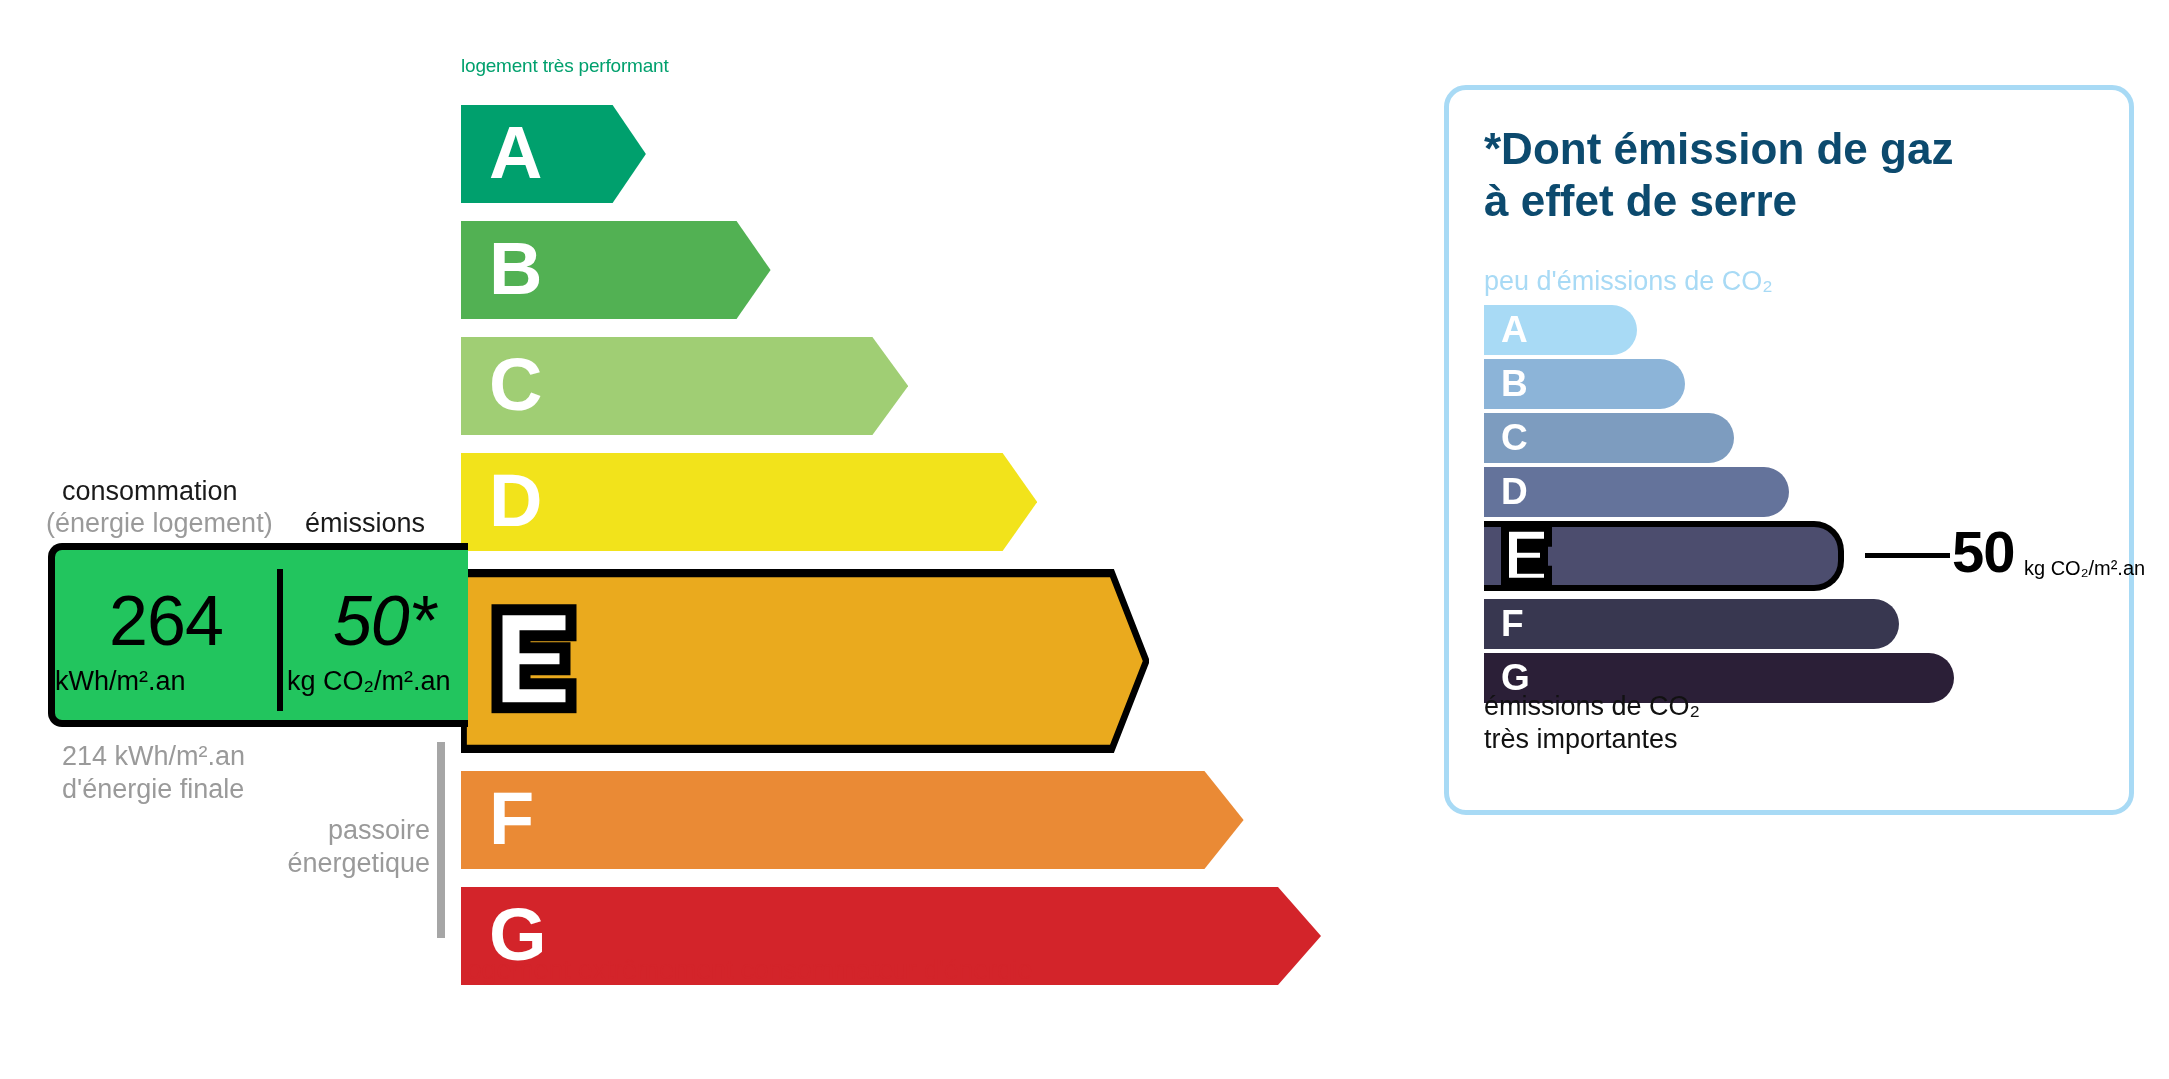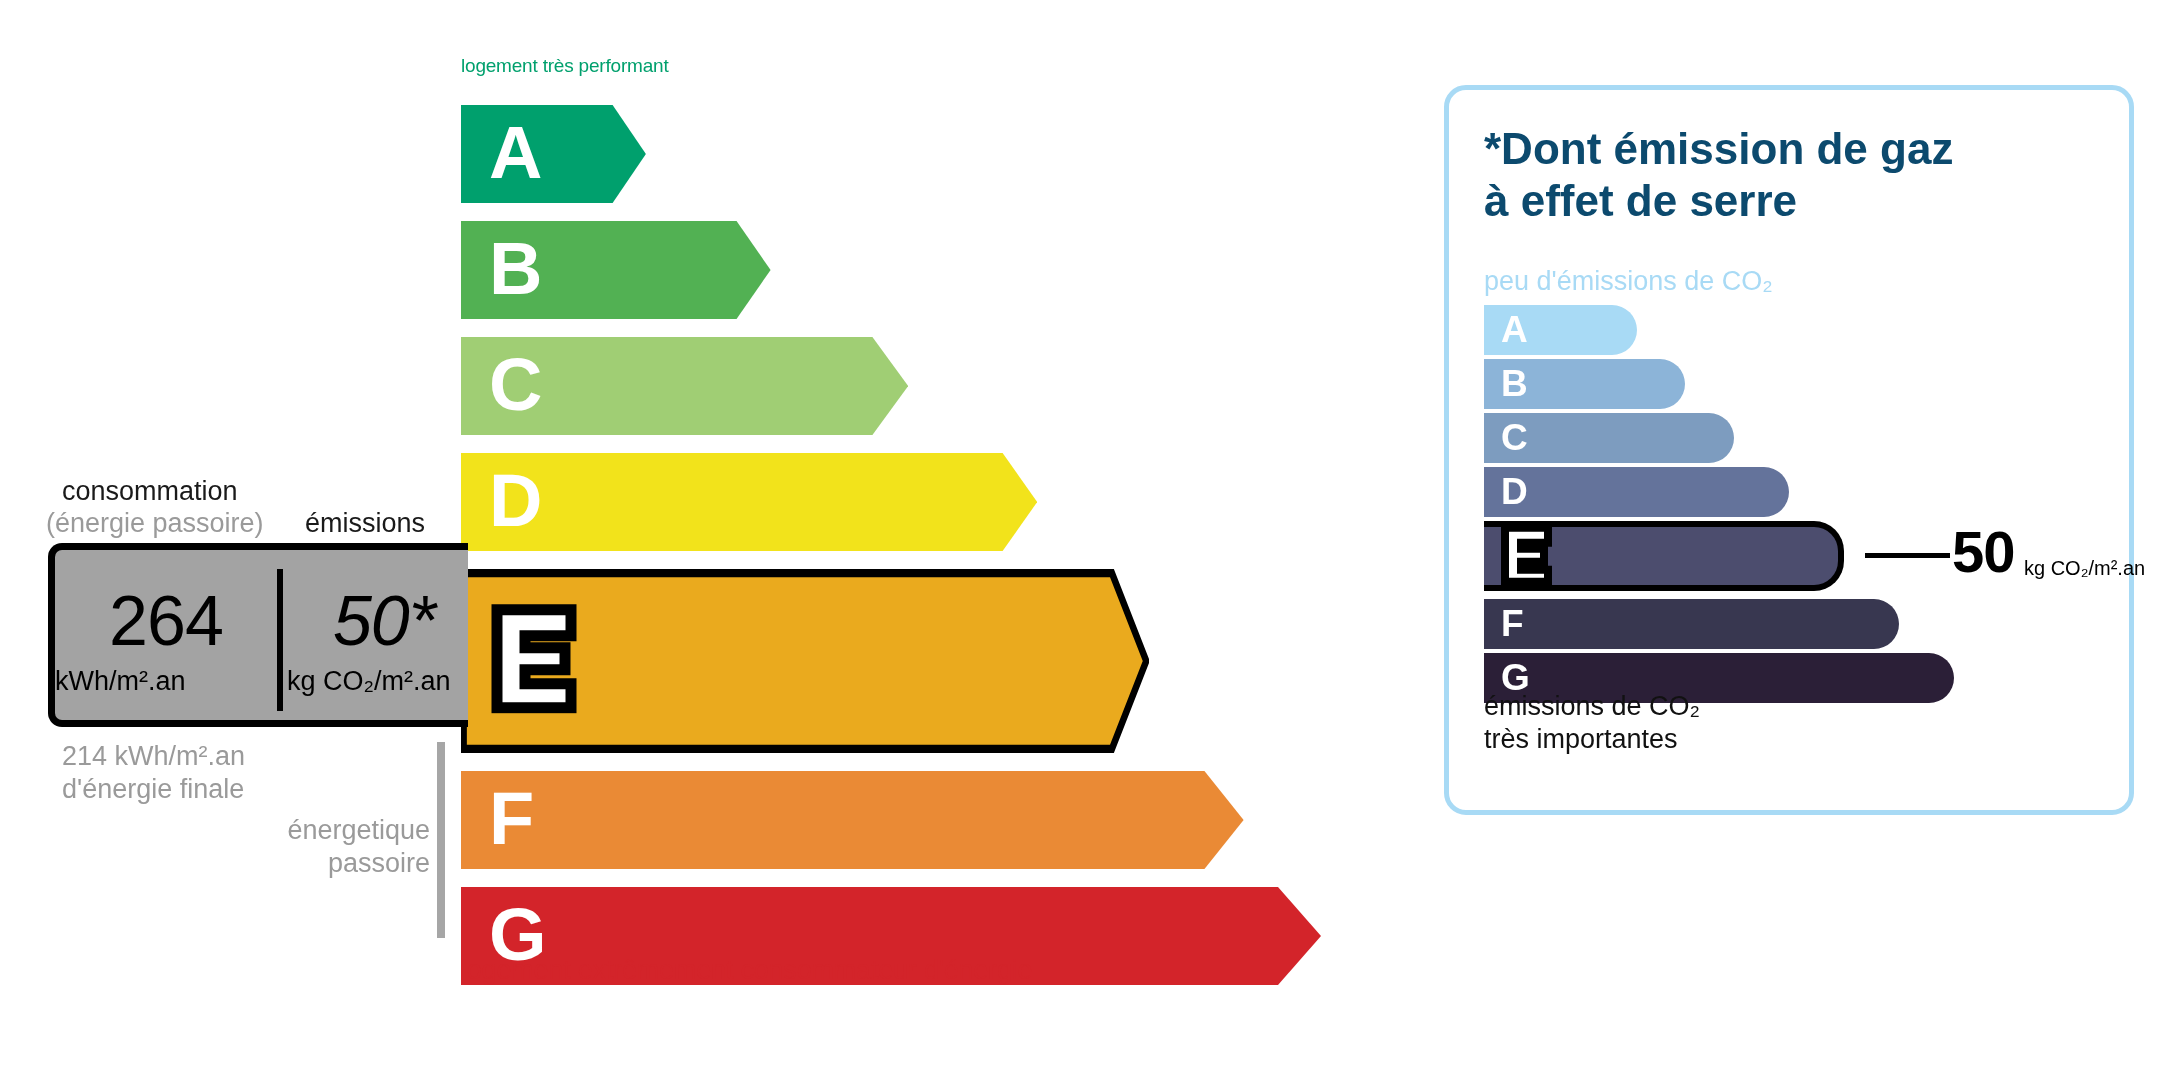--- a/index.html
+++ b/index.html
@@ -61,21 +61,21 @@
   .lbl-emis{
     position:absolute;left:305px;top:32px;
     font-size:27px;color:#1a1a1a;white-space:nowrap;
   }
 
   .value-card{
     position:absolute;left:48px;top:543px;
     width:420px;height:184px;
     border:7px solid #000000;border-right:none;
     border-radius:14px 0 0 14px;
-    background:#a3a3a3;
+    background:#22c55e;
     box-sizing:border-box;
     z-index:6;
   }
   .vc-inner{position:relative;width:100%;height:100%;}
   .vc-sep{
     position:absolute;left:222px;top:19px;width:6px;height:142px;background:#000;
   }
   .vc-col{position:absolute;top:0;height:100%;}
   .vc-col.a{left:0px;width:222px;}
   .vc-col.b{left:228px;width:180px;}
@@ -208,21 +208,21 @@
           <polygon points="0,0 95,0 100,50 95,100 0,100" fill="#d3242a"></polygon>
         </svg>
         <span class="letter">G</span>
       </div>
     </div>
 
     <div class="bottom-caption">logement extrêmement consommateur d'énergie</div>
 
     <div class="labels-row">
       <span class="lbl-conso">consommation</span>
-      <span class="lbl-conso-sub">(énergie passoire)</span>
+      <span class="lbl-conso-sub">(énergie logement)</span>
       <span class="lbl-emis">émissions</span>
     </div>
 
     <div class="value-card">
       <div class="vc-inner">
         <div class="vc-sep"></div>
         <div class="vc-col a">
           <div class="vc-num">264</div>
           <div class="vc-unit">kWh/m².an</div>
         </div>
@@ -232,22 +232,22 @@
         </div>
       </div>
     </div>
 
     <div class="final-energy">
       <div>214 kWh/m².an</div>
       <div>d'énergie finale</div>
     </div>
 
     <div class="passoire">
+      <div>passoire</div>
       <div>énergetique</div>
-      <div>passoire</div>
     </div>
     <div class="passoire-bar"></div>
 
   </div>
 
   <div class="co2-panel">
 
     <div class="co2-title">
       <div>*Dont émission de gaz</div>
       <div>à effet de serre</div>

